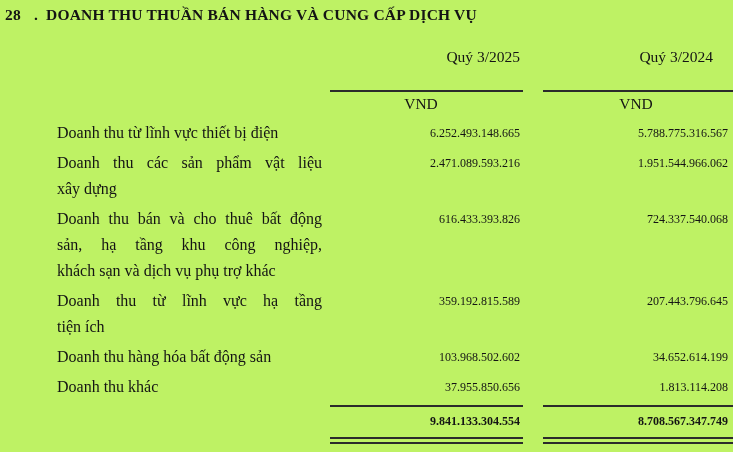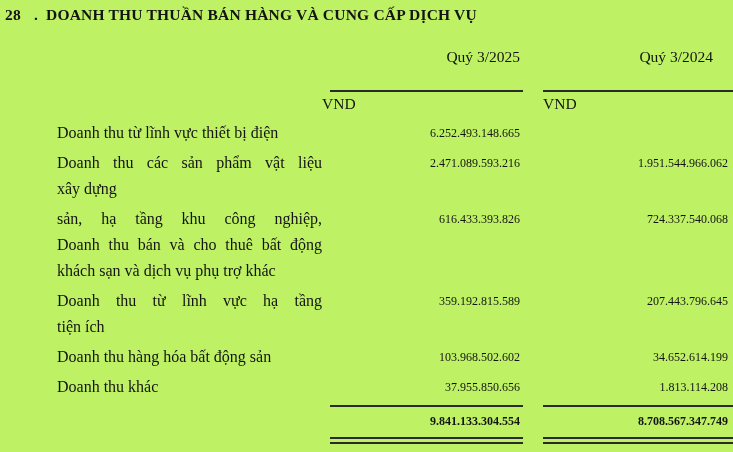--- a/index.html
+++ b/index.html
@@ -22,21 +22,21 @@
   .head-row { margin-top:22px; font-size:15.5px; line-height:19px; }
   .head-cell { text-align:right; white-space:nowrap; }
   .head-c1 { padding-right:3px; }
   .head-c2 { padding-right:20px; }
 
   .rule-row { margin-top:24px; }
   .rule { border-top:2px solid #2b2b2b; height:0; }
   .rule-c1 { margin-left:8px; }
 
   .unit-row { margin-top:2px; font-size:15.5px; line-height:19px; }
-  .unit { text-align:left; white-space:nowrap; }
+  .unit { text-align:center; white-space:nowrap; }
   .unit-c1 { padding-right:3px; }
   .unit-c2 { padding-right:4px; }
 
   .body { margin-top:7px; }
   .row { margin-bottom:4px; }
   .label { font-size:16px; line-height:26px; }
   .line { display:block; }
   .line:empty { display:none; }
   .just { text-align:justify; text-align-last:justify; }
   .num { font-size:12px; line-height:26px; text-align:right; white-space:nowrap; }
@@ -81,36 +81,37 @@
   </div>
 
   <div class="body">
 
     <div class="grid row">
       <div class="label">
         <span class="line">Doanh thu từ lĩnh vực thiết bị điện</span>
       </div>
       <div class="num num-c1">6.252.493.148.665</div>
       <div></div>
+      <div class="num num-c2">5.788.775.316.567</div>
     </div>
 
     <div class="grid row">
       <div class="label">
         <span class="line just">Doanh thu các sản phẩm vật liệu</span>
         <span class="line">xây dựng</span>
       </div>
       <div class="num num-c1">2.471.089.593.216</div>
       <div></div>
       <div class="num num-c2">1.951.544.966.062</div>
     </div>
 
     <div class="grid row">
       <div class="label">
+        <span class="line just">Doanh thu bán và cho thuê bất động</span>
         <span class="line just">sản, hạ tầng khu công nghiệp,</span>
-        <span class="line just">Doanh thu bán và cho thuê bất động</span>
         <span class="line">khách sạn và dịch vụ phụ trợ khác</span>
       </div>
       <div class="num num-c1">616.433.393.826</div>
       <div></div>
       <div class="num num-c2">724.337.540.068</div>
     </div>
 
     <div class="grid row">
       <div class="label">
         <span class="line just">Doanh thu từ lĩnh vực hạ tầng</span>

